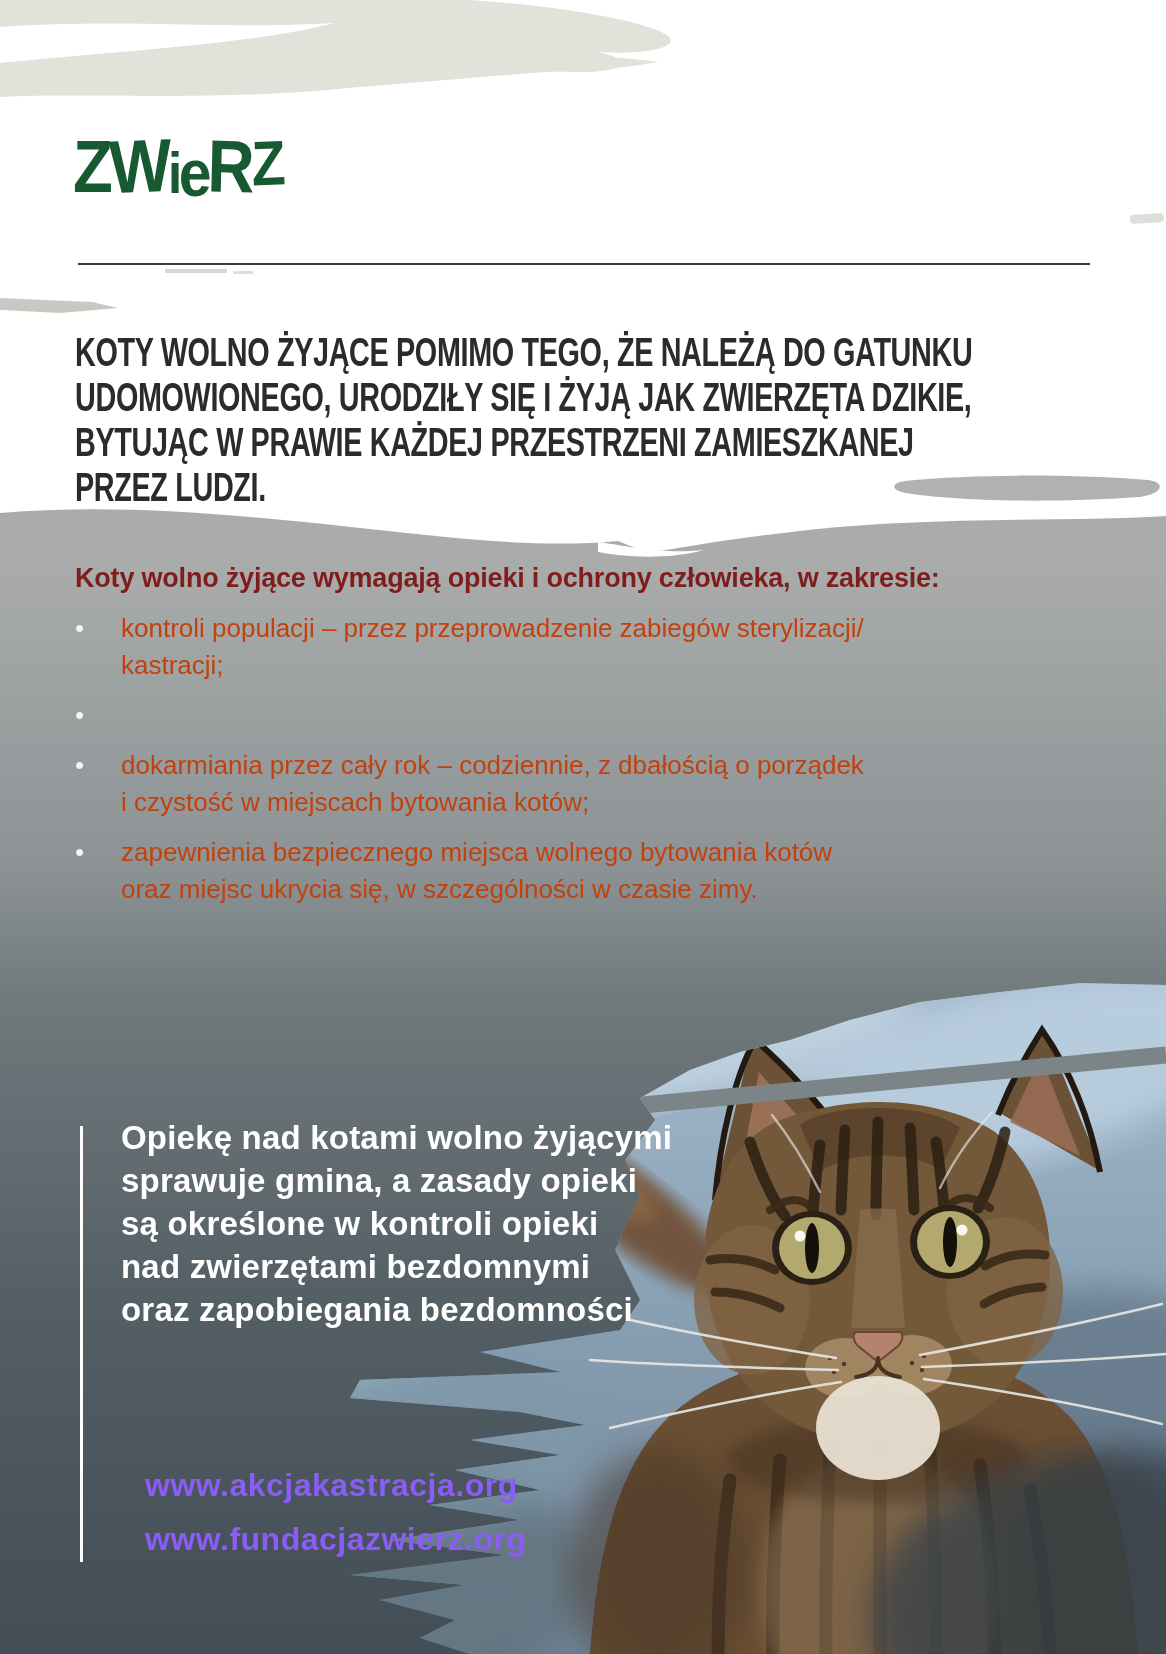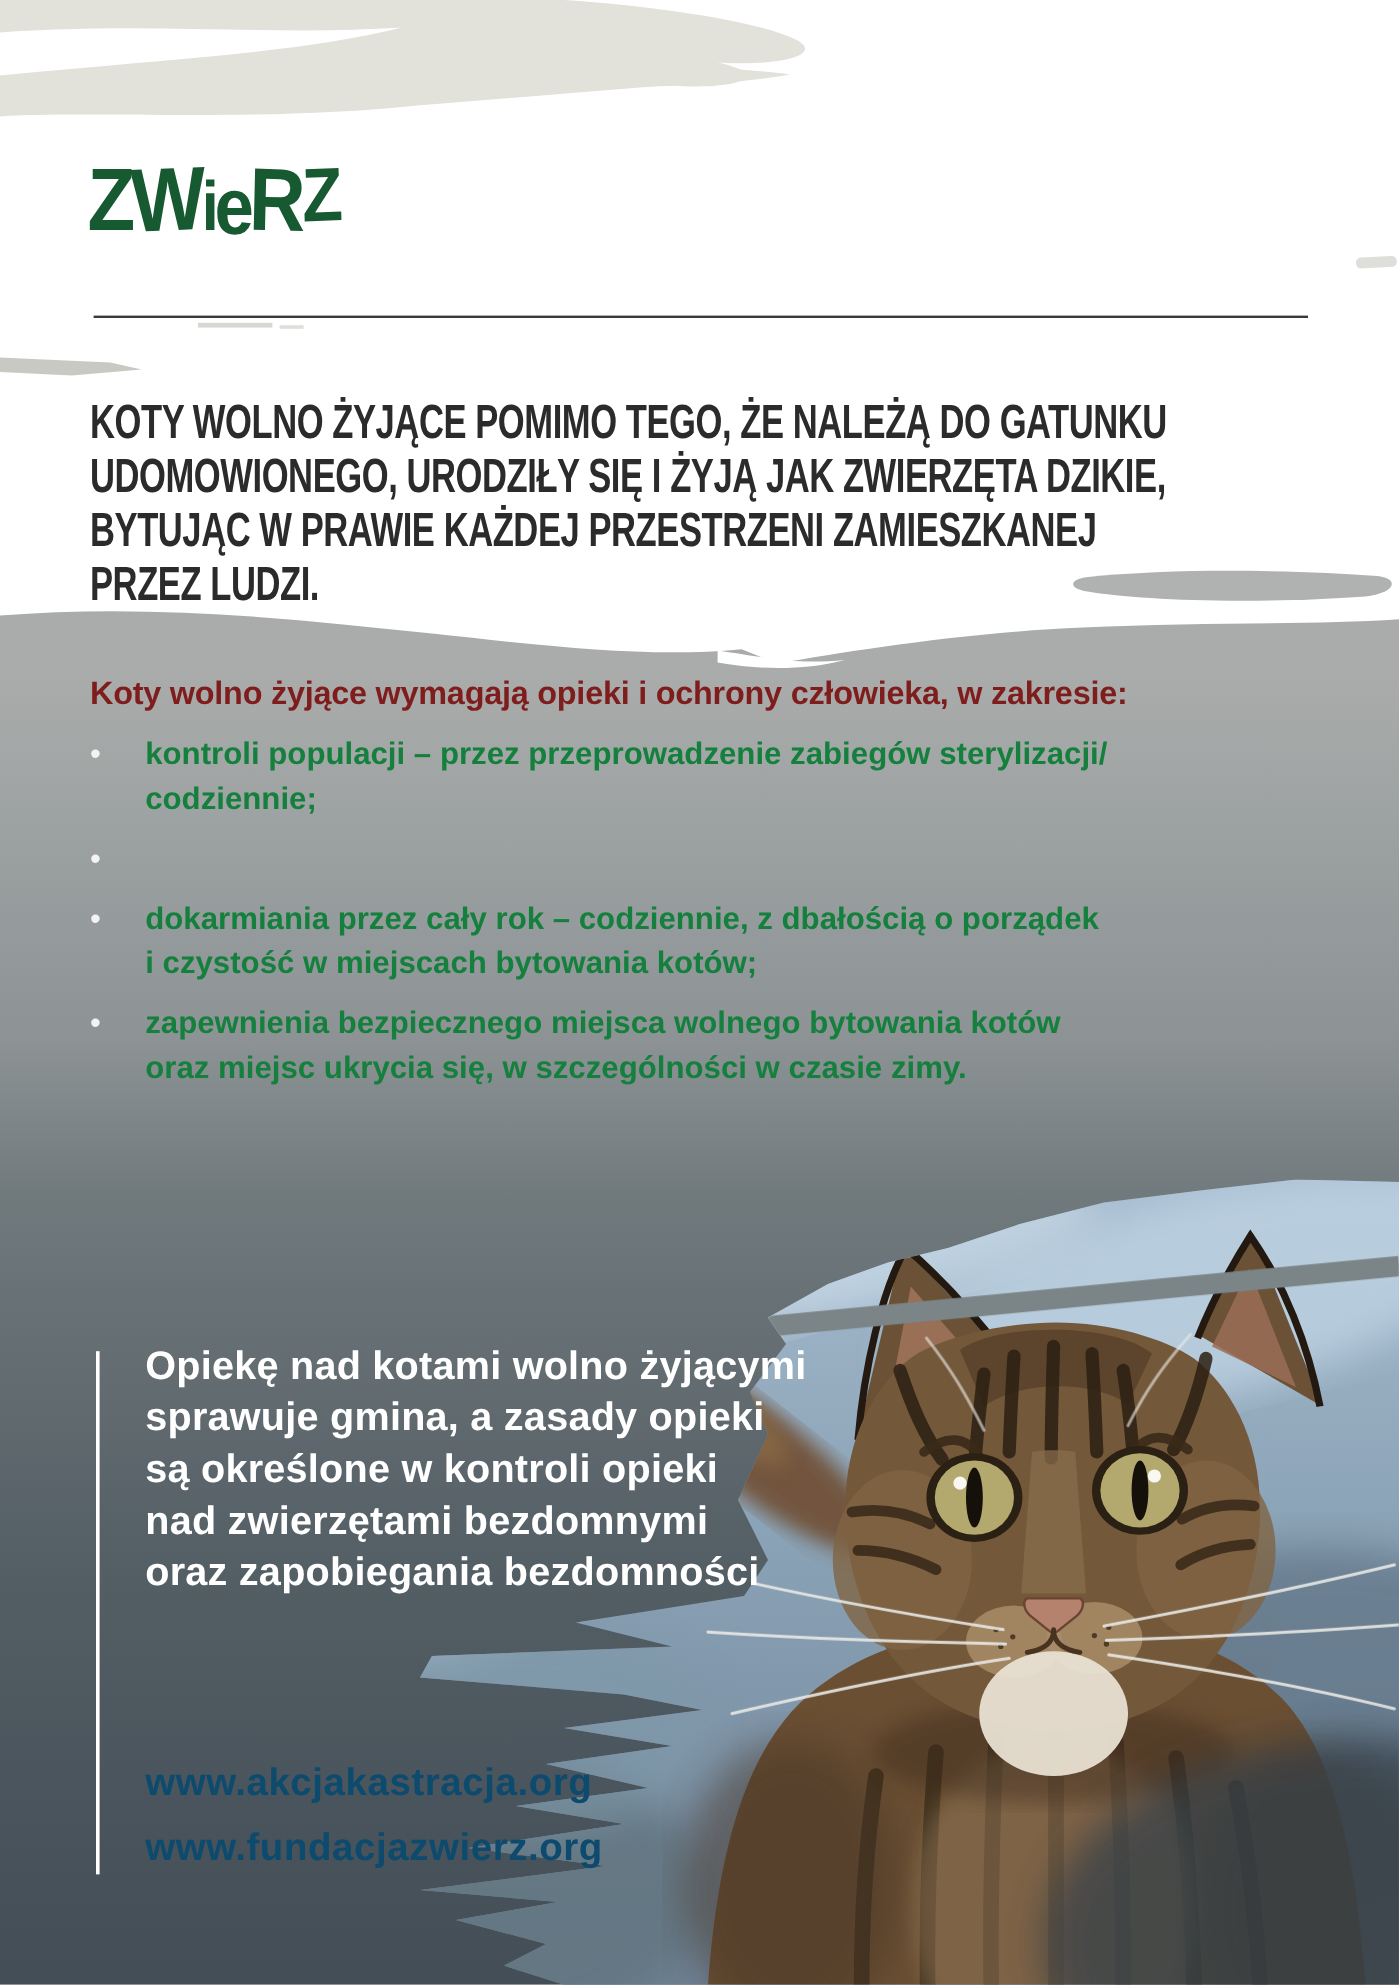--- a/index.html
+++ b/index.html
@@ -43,31 +43,31 @@
     letter-spacing:-.5px;transform:scaleX(.72);transform-origin:0 50%;
   }
   
   .care-intro{
     position:absolute;left:75px;top:563px;z-index:5;
     font-size:27px;font-weight:700;color:#7f1d1d;letter-spacing:-.2px;white-space:nowrap;
   }
   .bullets{position:absolute;left:75px;top:610px;z-index:5;margin:0;padding:0;list-style:none;width:980px;}
   .bullets li{display:flex;margin-bottom:13px;}
   .bullets .dot{width:46px;flex:0 0 46px;font-size:26px;line-height:37px;color:#f3f3f1;}
-  .bullets .blines{font-size:26px;line-height:37px;color:#15803d;font-weight:700;}
+  .bullets .blines{font-size:26px;line-height:37px;color:#c2410c;font-weight:400;}
   .bullets .blines div{white-space:nowrap;}
   
   .quote-bar{position:absolute;left:80px;top:1126px;width:3px;height:436px;background:#ffffff;z-index:5;}
   .quote{position:absolute;left:121px;top:1116px;z-index:5;}
   .quote div{white-space:nowrap;font-size:33px;line-height:43px;font-weight:700;color:#ffffff;letter-spacing:.2px;}
   
   .footer-links{position:absolute;left:121px;top:1458px;z-index:5;}
   .footer-links a{
-    display:block;font-size:32px;line-height:54px;font-weight:700;color:#0c4a6e;
-    text-decoration:none;letter-spacing:.5px;white-space:nowrap;
+    display:block;font-size:32px;line-height:54px;font-weight:700;color:#8b5cf6;
+    text-decoration:none;letter-spacing:.5px;white-space:nowrap;margin-left:24px;
   }
 </style>
 </head>
 <body>
 
 <svg class="brush-topleft" width="700" height="130" viewBox="0 0 700 130">
   <path d="M0,0 L470,0 C545,5 615,16 648,27 C700,43 655,56 598,52 C645,62 618,76 556,71 L348,88 C215,102 78,92 0,97 Z" fill="#e2e2db"></path>
   <path d="M0,27 C125,18 225,30 335,23 C245,45 140,49 0,63 Z" fill="#ffffff"></path>
   <path d="M428,57 C520,51 605,55 658,62 C600,73 498,75 428,70 Z" fill="#e2e2db"></path>
 </svg>
@@ -226,21 +226,21 @@
     <div>BYTUJĄC W PRAWIE KAŻDEJ PRZESTRZENI ZAMIESZKANEJ</div>
     <div>PRZEZ LUDZI.</div>
   </div>
 
 <div class="care-intro">Koty wolno żyjące wymagają opieki i ochrony człowieka, w zakresie:</div>
 <ul class="bullets">
     <li>
       <span class="dot">•</span>
       <div class="blines">
         <div>kontroli populacji – przez przeprowadzenie zabiegów sterylizacji/</div>
-        <div>codziennie;</div>
+        <div>kastracji;</div>
       </div>
     </li>
     <li>
       <span class="dot">•</span>
       <div class="blines">
       </div>
     </li>
     <li>
       <span class="dot">•</span>
       <div class="blines">

